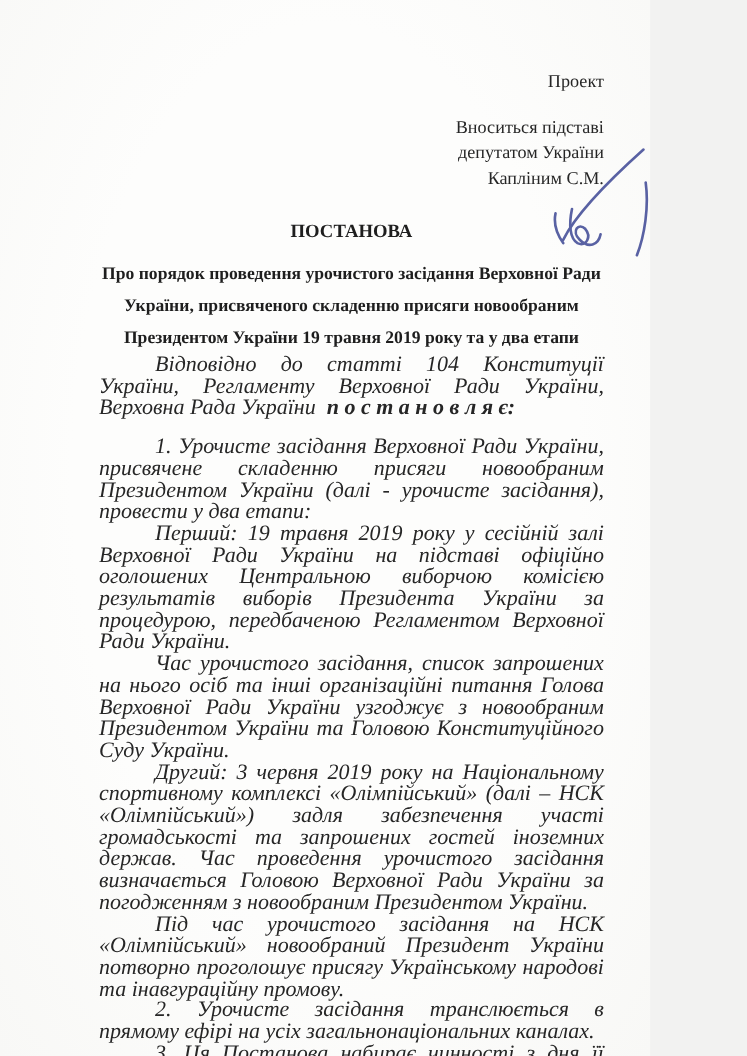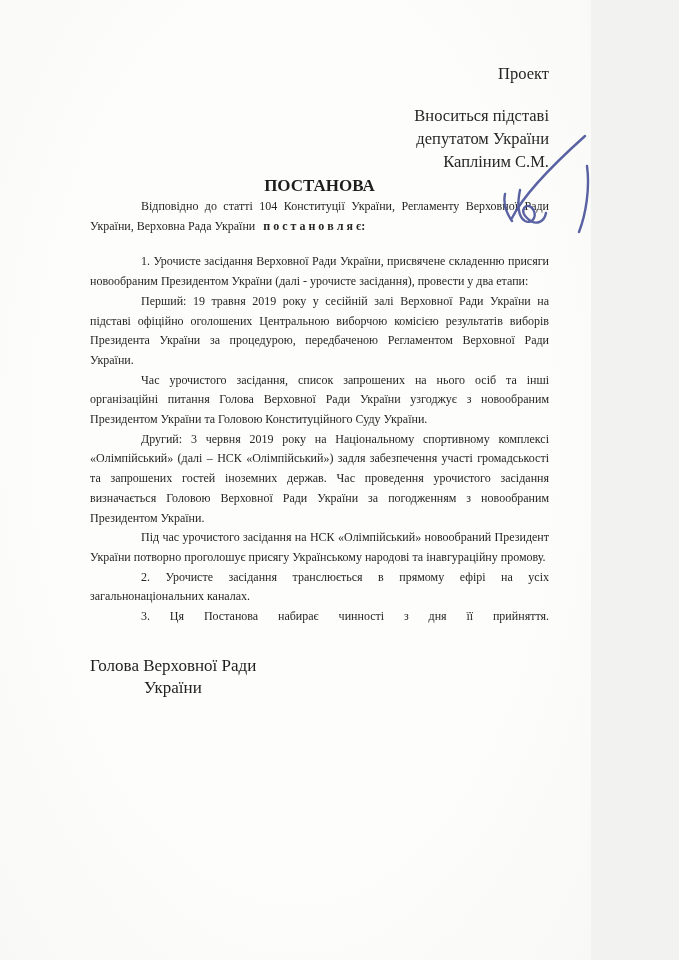--- a/index.html
+++ b/index.html
@@ -23,42 +23,43 @@
     font-size: 16.5px;
     line-height: 19px;
   }
   .submitter {
     margin-top: 21px;
     text-align: right;
     font-size: 16.5px;
     line-height: 23px;
   }
   .heading {
-    margin-top: 2px;
+    margin-top: 26px;
     text-align: center;
     font-weight: bold;
     font-size: 17px;
     line-height: 22px;
     color: #1e1e1e;
   }
   .doc-title {
     margin: 14px auto 0 auto;
     max-width: 537px;
     text-align: center;
     font-weight: bold;
     font-size: 16px;
     line-height: 29px;
     color: #1e1e1e;
   }
   p.body {
     margin: 0;
-    font-size: 12px;
+    font-size: 20px;
     line-height: 19.7px;
     text-align: justify;
     text-indent: 51px;
+    font-style: italic;
   }
   .preamble { margin-top: 7px; }
   .resolves {
     font-weight: bold;
     margin-left: 5px;
     white-space: nowrap;
   }
   .paragraphs { margin-top: 16px; }
   p.stretch-last { text-align-last: justify; }
   .signatory {
@@ -98,20 +99,21 @@
       <path d="M 17 76 C 15 86, 19 96, 24 103"></path>
       <path d="M 32 72 C 29 86, 30 99, 37 103 C 45 107, 50 97, 44 90 C 38 84, 31 92, 39 100 C 47 108, 56 105, 58 95"></path>
       <path d="M 99 48 C 102 70, 98 96, 91 114"></path>
     </g>
   </svg>
 
   <div class="heading">
     <div>ПОСТАНОВА</div>
   </div>
 
+  <div class="doc-title">Про порядок проведення урочистого засідання Верховної Ради України, присвяченого складенню присяги новообраним Президентом України 19 травня 2019 року та у два етапи</div>
 
   <p class="body preamble">
     <span>Відповідно до статті 104 Конституції України, Регламенту Верховної Ради України,  Верховна Рада України</span>
     <span class="resolves">п о с т а н о в л я є:</span>
   </p>
 
   <div class="paragraphs">
     <p class="body">1. Урочисте засідання Верховної Ради України, присвячене складенню присяги новообраним Президентом України (далі - урочисте засідання), провести у два етапи:</p>
     <p class="body">Перший: 19 травня 2019 року у сесійній залі Верховної Ради України на підставі офіційно оголошених Центральною виборчою комісією результатів виборів Президента України за процедурою, передбаченою Регламентом Верховної Ради України.</p>
     <p class="body">Час урочистого засідання, список запрошених на нього осіб та інші організаційні питання Голова Верховної Ради України узгоджує з новообраним Президентом України та Головою Конституційного Суду України.</p>

